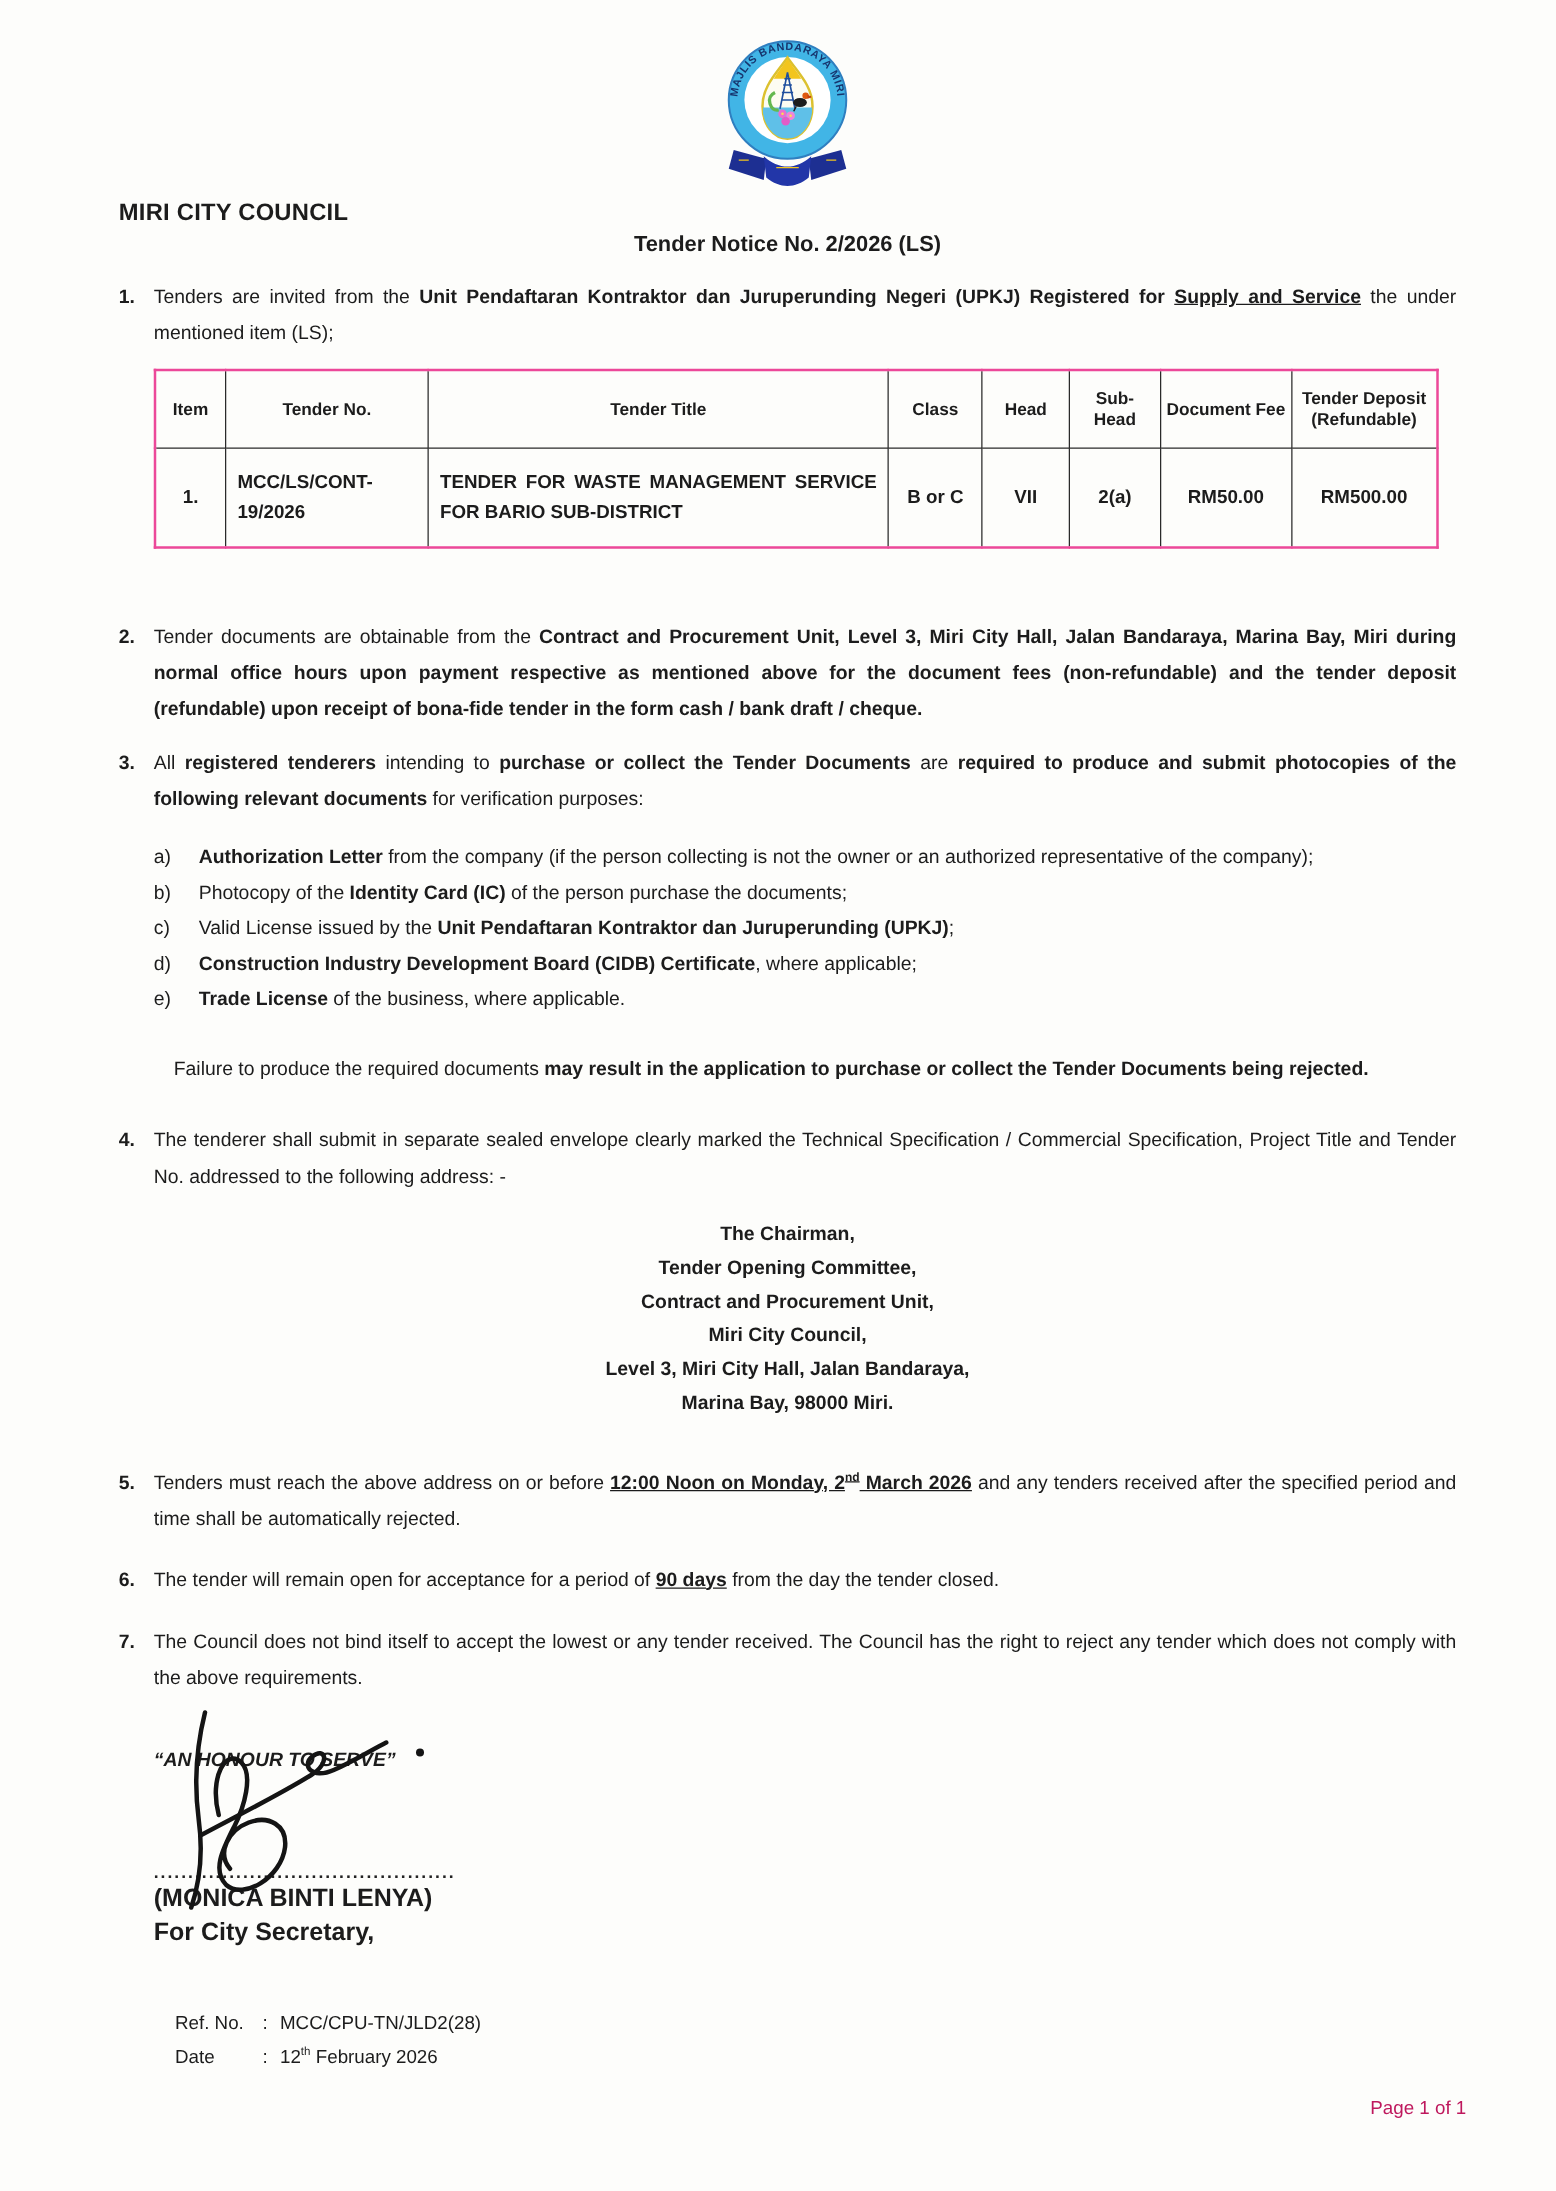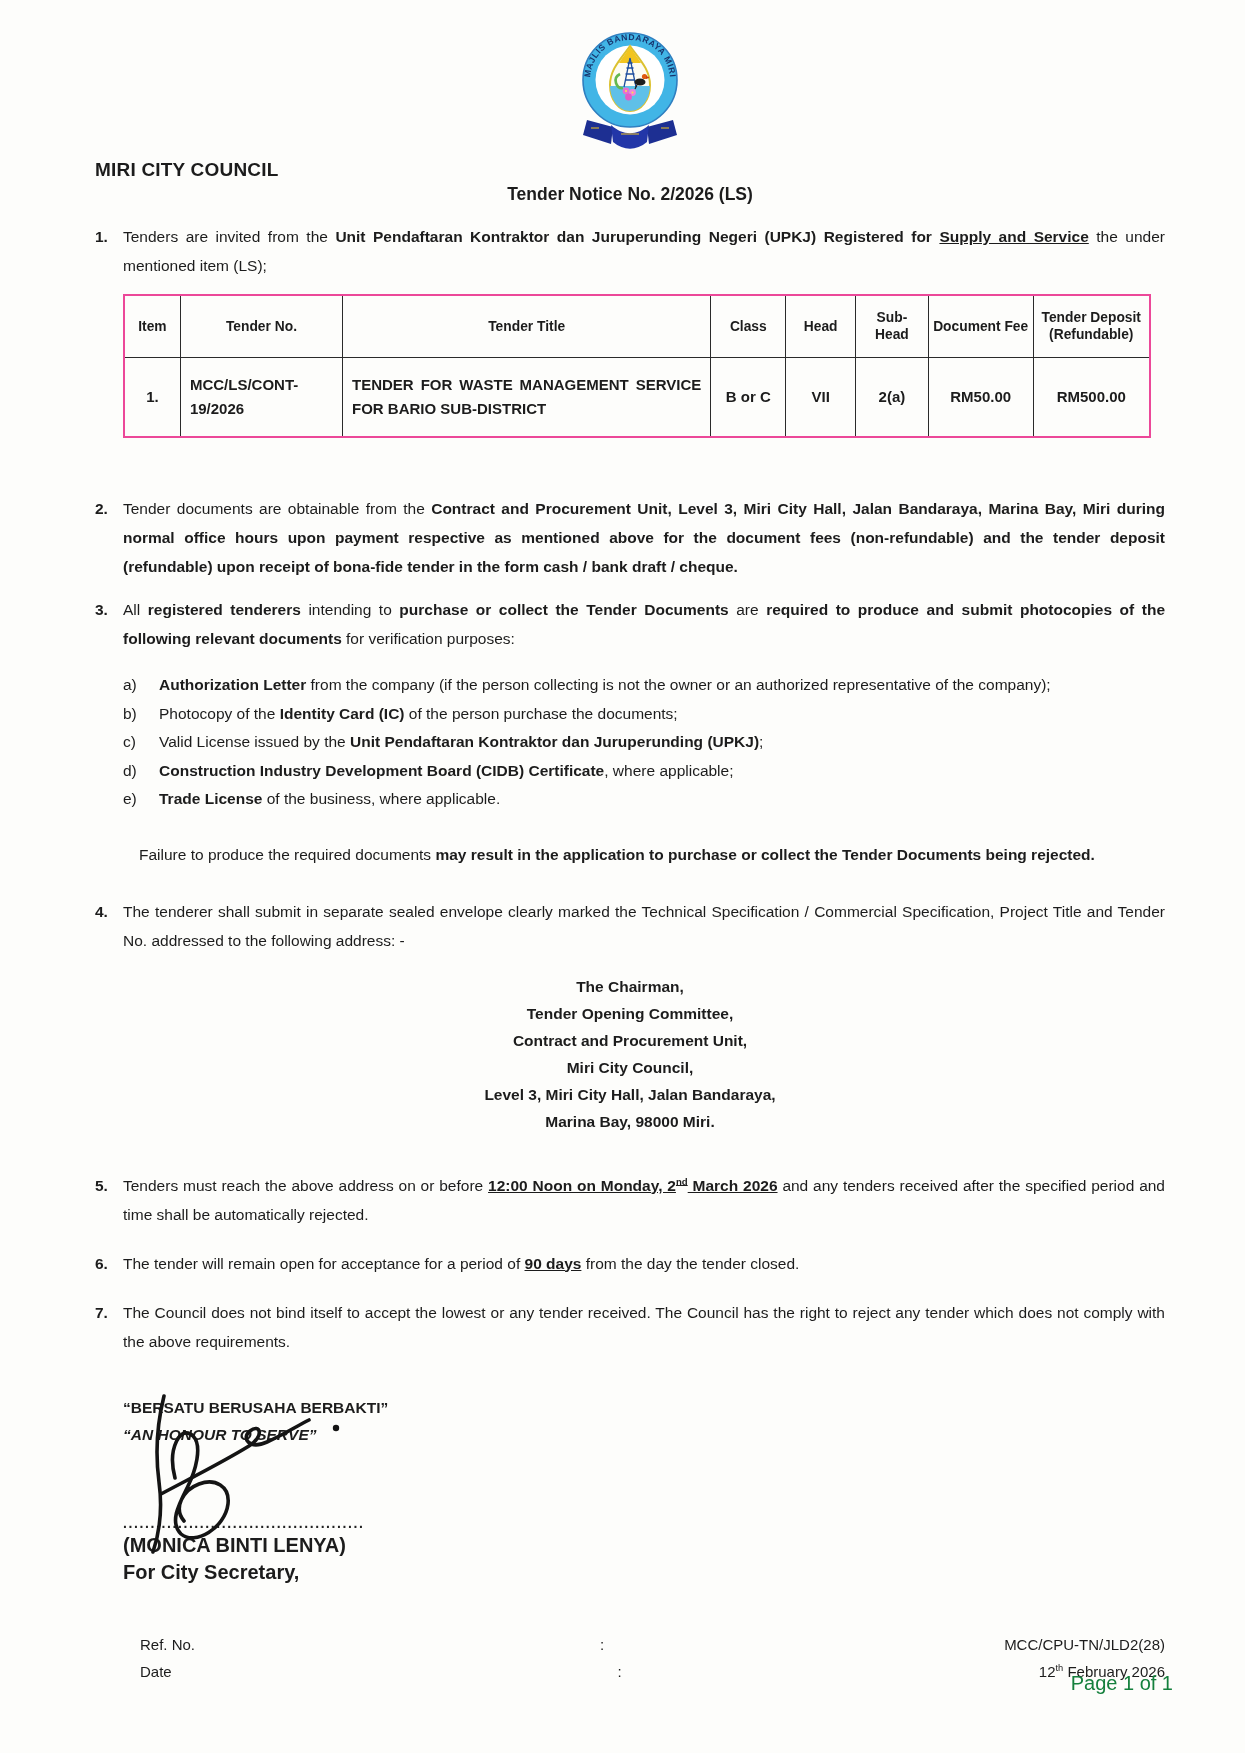--- a/index.html
+++ b/index.html
@@ -56,24 +56,24 @@
   }
   
   .motto{margin-left:28px;font-size:15.5px;line-height:27px;font-weight:700;}
   .motto.it{font-style:italic;}
   .sig-block{position:relative;margin:0 0 0 28px;padding-top:66px;}
   .sig-svg{position:absolute;left:8px;top:-58px;pointer-events:none;}
   .dotted{font-weight:700;font-size:14px;letter-spacing:1.6px;line-height:18px;color:#222;}
   .sig-name{font-weight:700;font-size:20px;line-height:27.5px;}
   
   .refs{margin:44px 0 0 45px;font-size:15px;line-height:27px;}
-  .ref-line{display:flex;justify-content:space-between;}
+  .ref-line{display:flex;}
   .ref-line .lbl{flex:0 0 70px;}
   .ref-line .sep{flex:0 0 14px;}
-  .page-num{position:absolute;right:72px;bottom:58px;font-size:20px;color:#15803d;}
+  .page-num{position:absolute;right:72px;bottom:58px;font-size:15px;color:#be185d;}
 </style>
 </head>
 <body>
 
 <div class="page">
 
   <div class="logo-wrap">
     <svg width="146" height="124" viewBox="0 0 146 124">
       <defs>
         <clipPath id="dropclip">
@@ -215,21 +215,20 @@
   <div class="clause" style="margin-bottom:20px;">
     <span class="num">6.</span>
     <div class="body"><span>The tender will remain open for acceptance for a period of </span><span class="st-b st-u">90 days</span><span> from the day the tender closed.</span></div>
   </div>
 
   <div class="clause" style="margin-bottom:38px;">
     <span class="num">7.</span>
     <div class="body"><span>The Council does not bind itself to accept the lowest or any tender received. The Council has the right to reject any tender which does not comply with the above requirements.</span></div>
   </div>
 
-  <div class="motto">“BERSATU BERUSAHA BERBAKTI”</div>
   <div class="motto it">“AN HONOUR TO SERVE”</div>
 
   <div class="sig-block">
     <svg class="sig-svg" width="232" height="172" viewBox="0 0 232 172">
       <g fill="none" stroke="#141414" stroke-width="3.6" stroke-linecap="round">
         <path d="M33,6 C26,34 24,62 28,92 C31,114 30,138 22,162"></path>
         <path d="M44,88 C36,58 50,34 62,46 C72,56 64,82 57,96 C48,114 38,132 50,144 C64,156 94,138 97,114 C99,96 84,88 68,94 C52,100 42,118 53,131"></path>
         <path d="M30,104 C60,88 92,72 118,56 C134,46 129,33 119,41 C110,48 118,60 136,52 C152,45 166,36 178,30"></path>
       </g>
       <circle cx="205" cy="38" r="3.2" fill="#141414"></circle>

